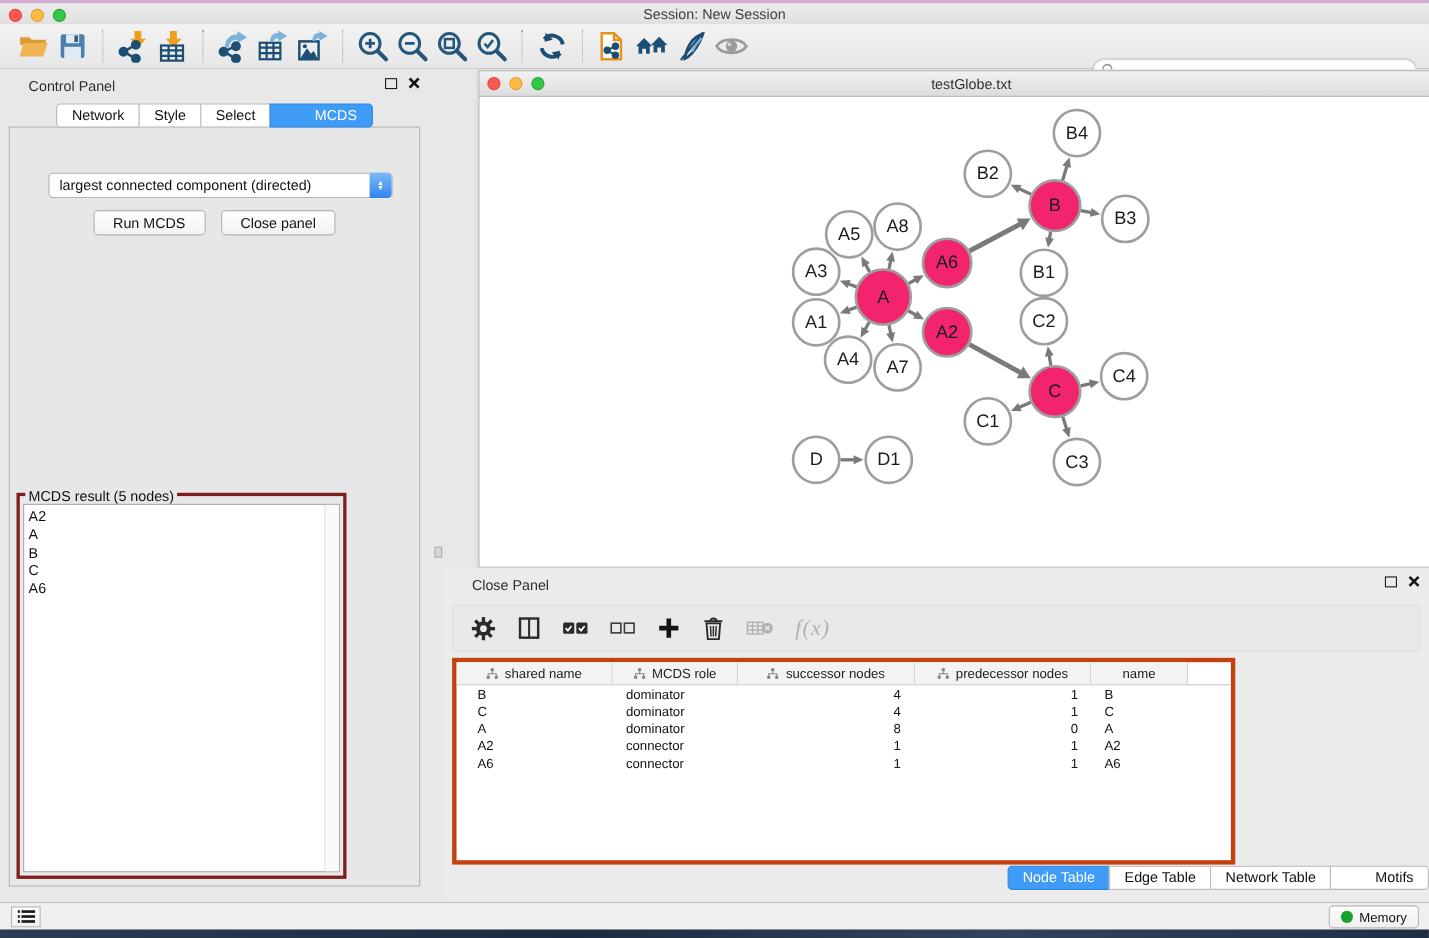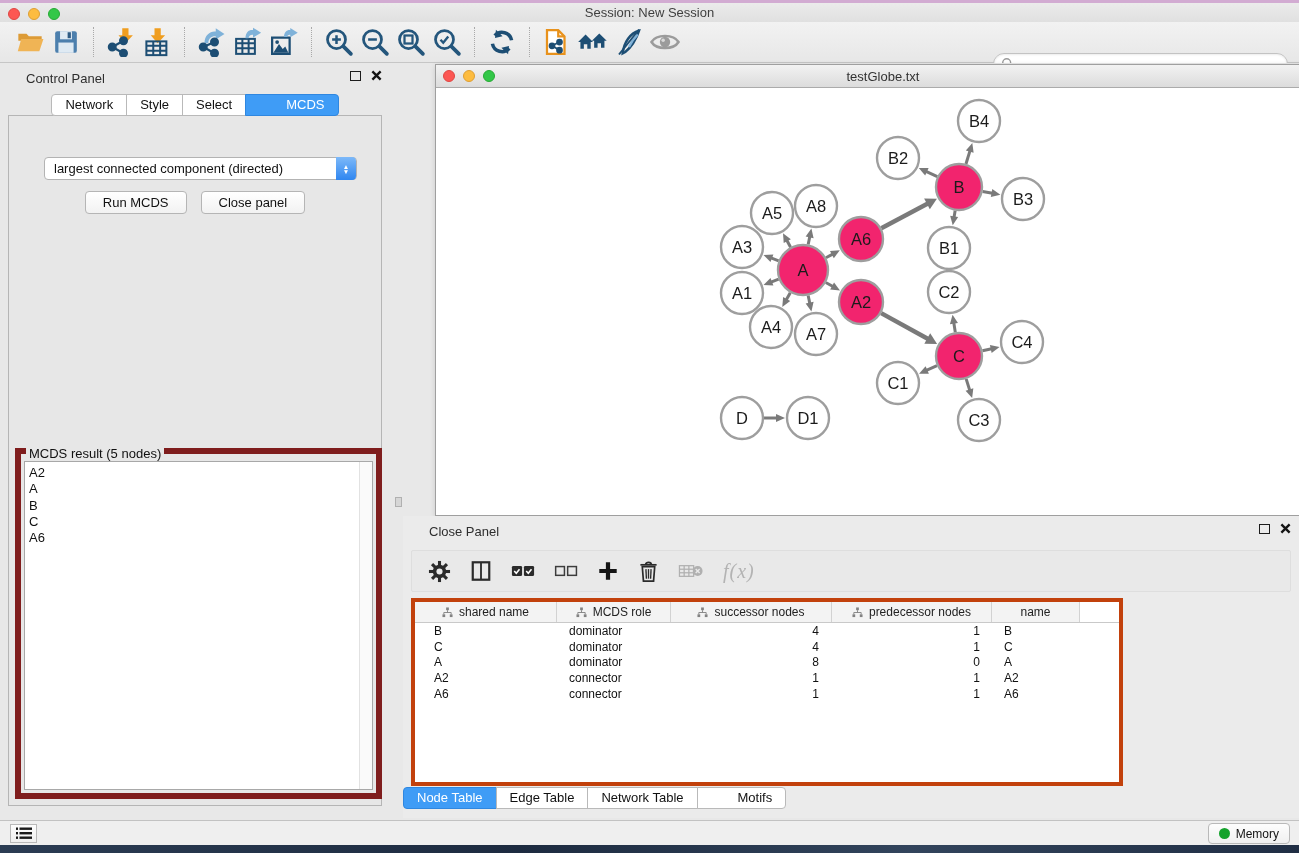--- a/index.html
+++ b/index.html
@@ -61,22 +61,22 @@
   #criterion .cap { position:absolute; right:0; top:-1px; width:20px; height:23px;
     border-radius:0 4px 4px 0; background:linear-gradient(#7db9f9,#2f86f0);
     display:flex; flex-direction:column; align-items:center; justify-content:center; }
   #criterion .cap span { color:#fff; font-size:6.5px; line-height:5px; }
   #cp-buttons { position:absolute; left:0; right:0; top:75px; display:flex;
     justify-content:center; gap:14px; }
   .btn { height:23px; padding:0 17px; font-size:13px; color:#111;
     background:linear-gradient(#fff,#f2f2f2); border:1px solid #b5b5b5;
     border-radius:4px; line-height:21px; cursor:default; }
 
-  #result-group { position:absolute; left:6px; top:332px; width:367px; height:351px;
-    border:6px solid #7f1d1d; }
+  #result-group { position:absolute; left:6px; top:332px; width:300px; height:351px;
+    border:3px solid #7f1d1d; }
   #result-legend { position:absolute; left:5px; top:-8px; background:#e7e7e7;
     padding:0 3px; font-size:13px; color:#111; }
   #result-list { position:absolute; left:3px; top:7px; right:3px; bottom:3px;
     background:#fff; border:1px solid #a8a8a8; font-size:13px; color:#111;
     padding:3px 0 0 4px; line-height:16.3px; }
   #result-scroll { position:absolute; right:0; top:0; bottom:0; width:13px;
     background:#fafafa; border-left:1px solid #e2e2e2; }
 
   
   #v-split { left:395px; top:497px; width:7px; height:10px; background:#d6d6d6; border:1px solid #b0b0b0; }
@@ -103,21 +103,21 @@
 
   #node-table { position:absolute; left:8px; top:82px; width:712px; height:188px;
     background:#fff; border:4px solid #c2410c; overflow:hidden; }
   #thead { display:flex; height:21px; border-bottom:1px solid #c9c9c9; font-size:12px; }
   .th { background:#f3f3f3; border-right:1px solid #d2d2d2; display:flex;
     align-items:center; justify-content:center; gap:6px; color:#222; }
   .th span { white-space:nowrap; }
   .tr { display:flex; height:15.8px; font-size:12px; color:#111; align-items:center; }
   .td { white-space:nowrap; overflow:hidden; }
 
-  #tp-tabs { position:absolute; left:0; right:0; top:271px; display:flex; justify-content:flex-start; }
+  #tp-tabs { position:absolute; left:0; right:0; top:271px; display:flex; justify-content:flex-end; }
 
   
   #statusbar { left:0; top:820px; width:1299px; height:25px; background:#efefef;
     border-top:1px solid #c2c2c2; }
   #list-btn { position:absolute; left:10px; top:3px; width:27px; height:19px;
     background:linear-gradient(#fdfdfd,#f0f0f0); border:1px solid #b9b9b9;
     display:flex; align-items:center; justify-content:center; }
   #memory-btn { position:absolute; right:9px; top:2px; height:21px;
     background:linear-gradient(#fdfdfd,#f0f0f0); border:1px solid #b9b9b9;
     border-radius:4px; display:flex; align-items:center; gap:6px; padding:0 10px;

